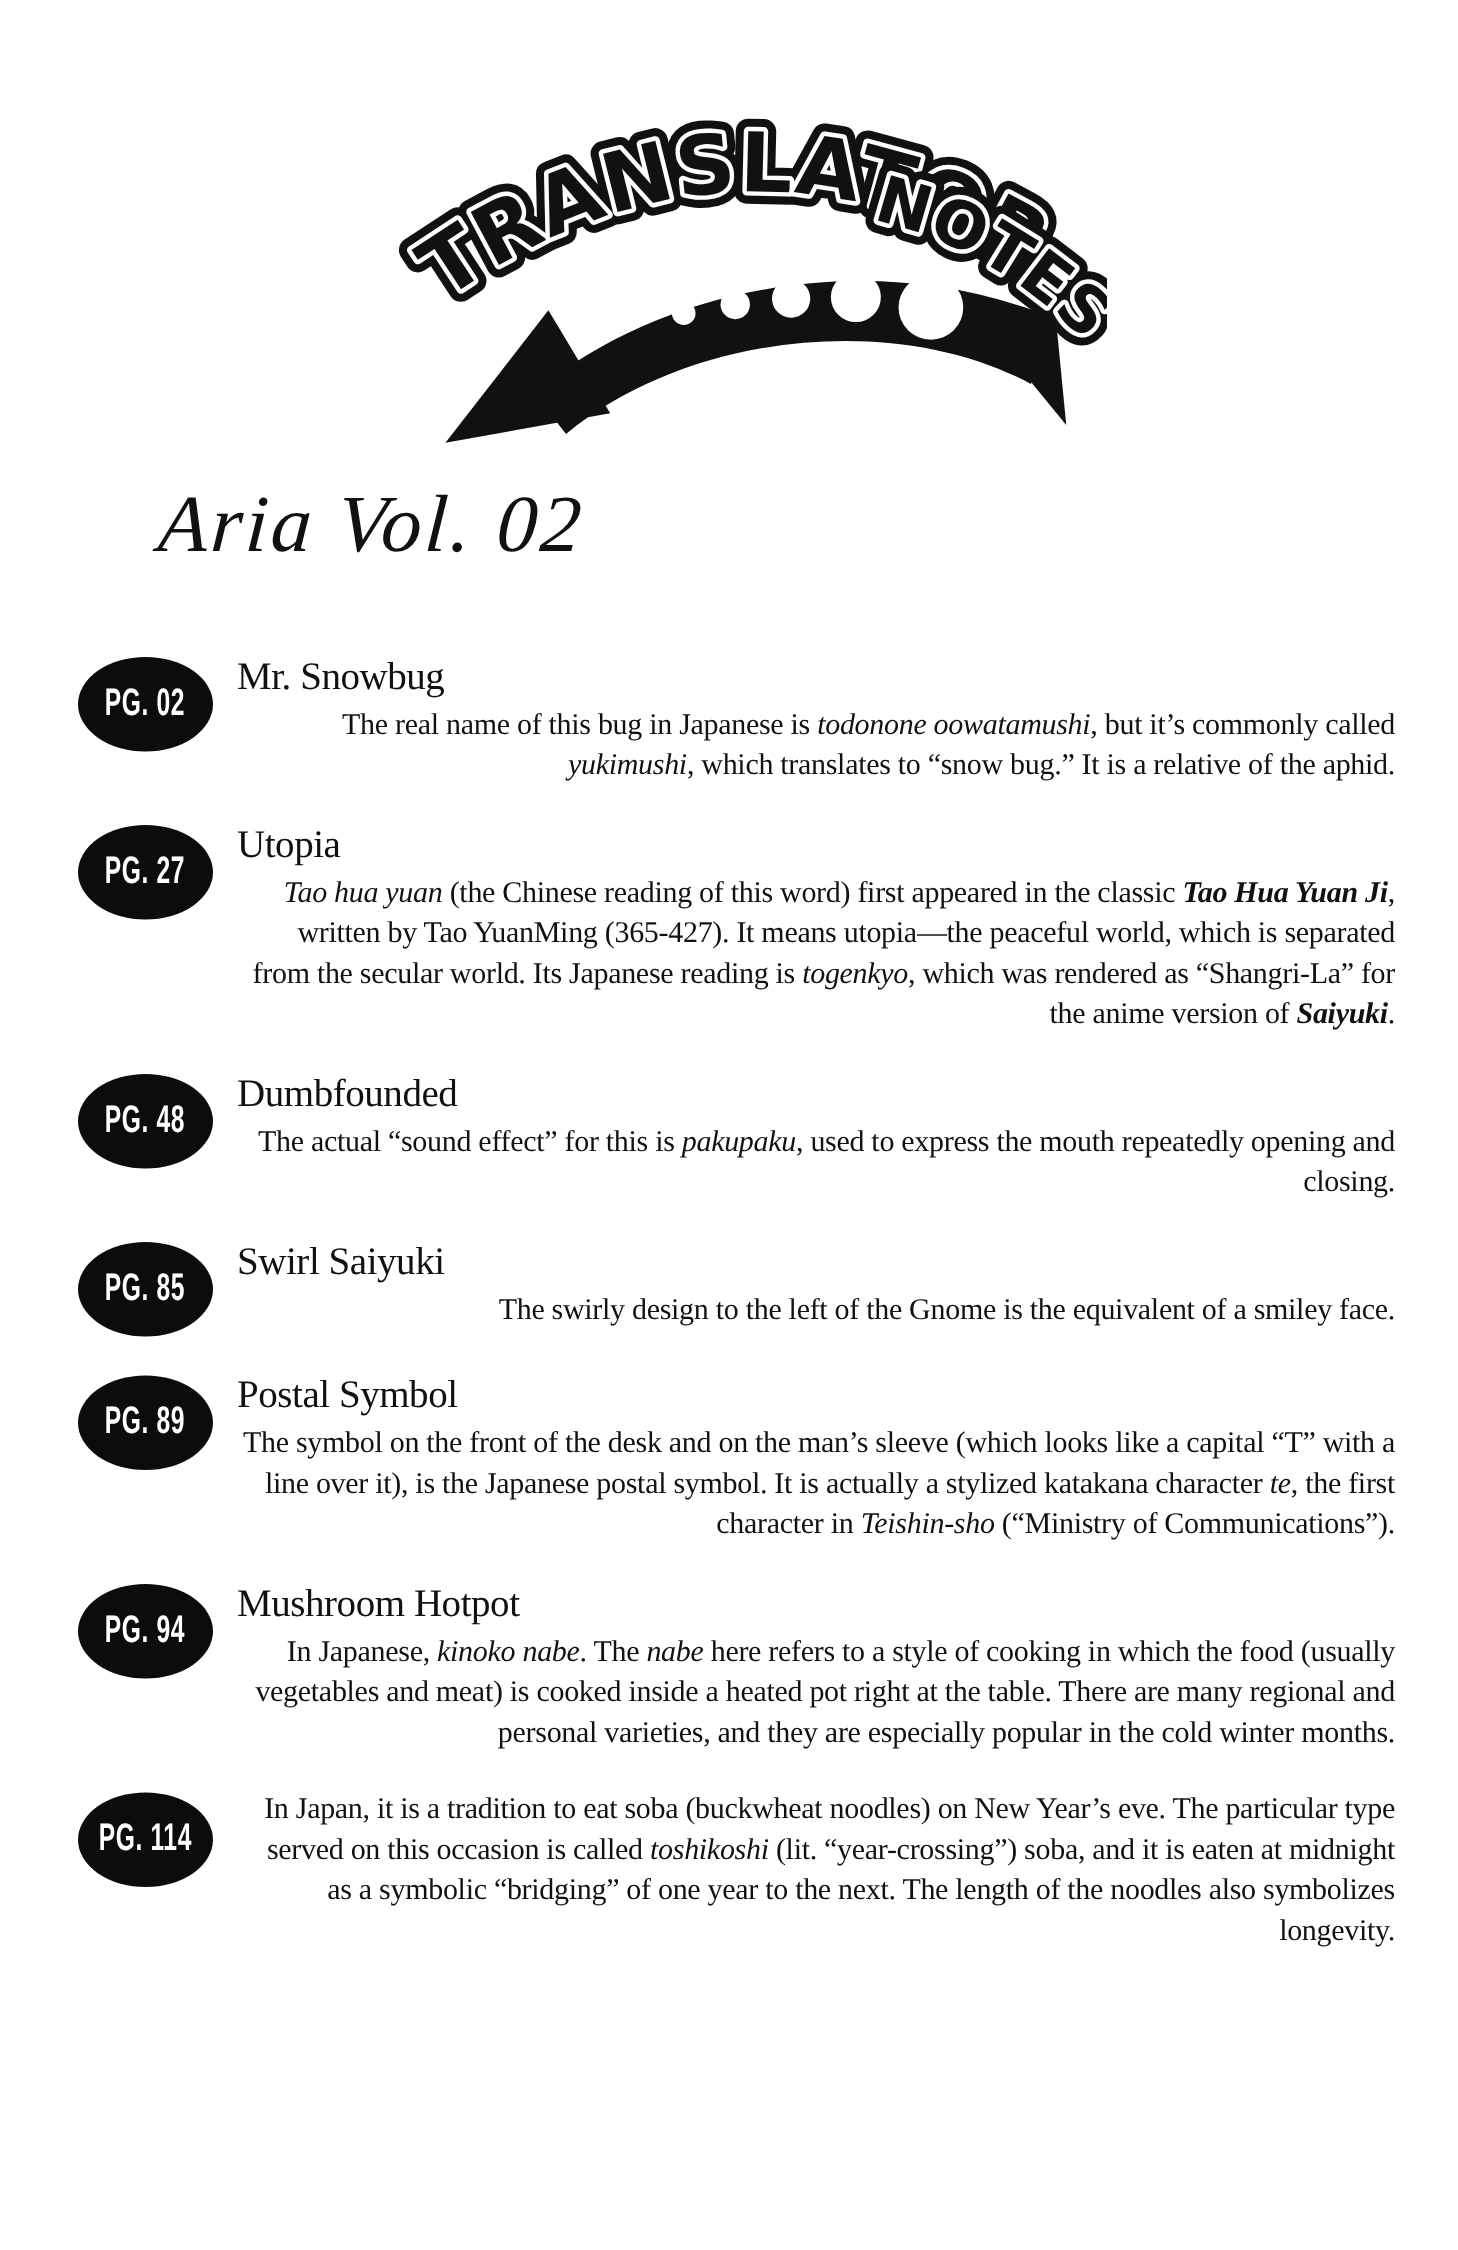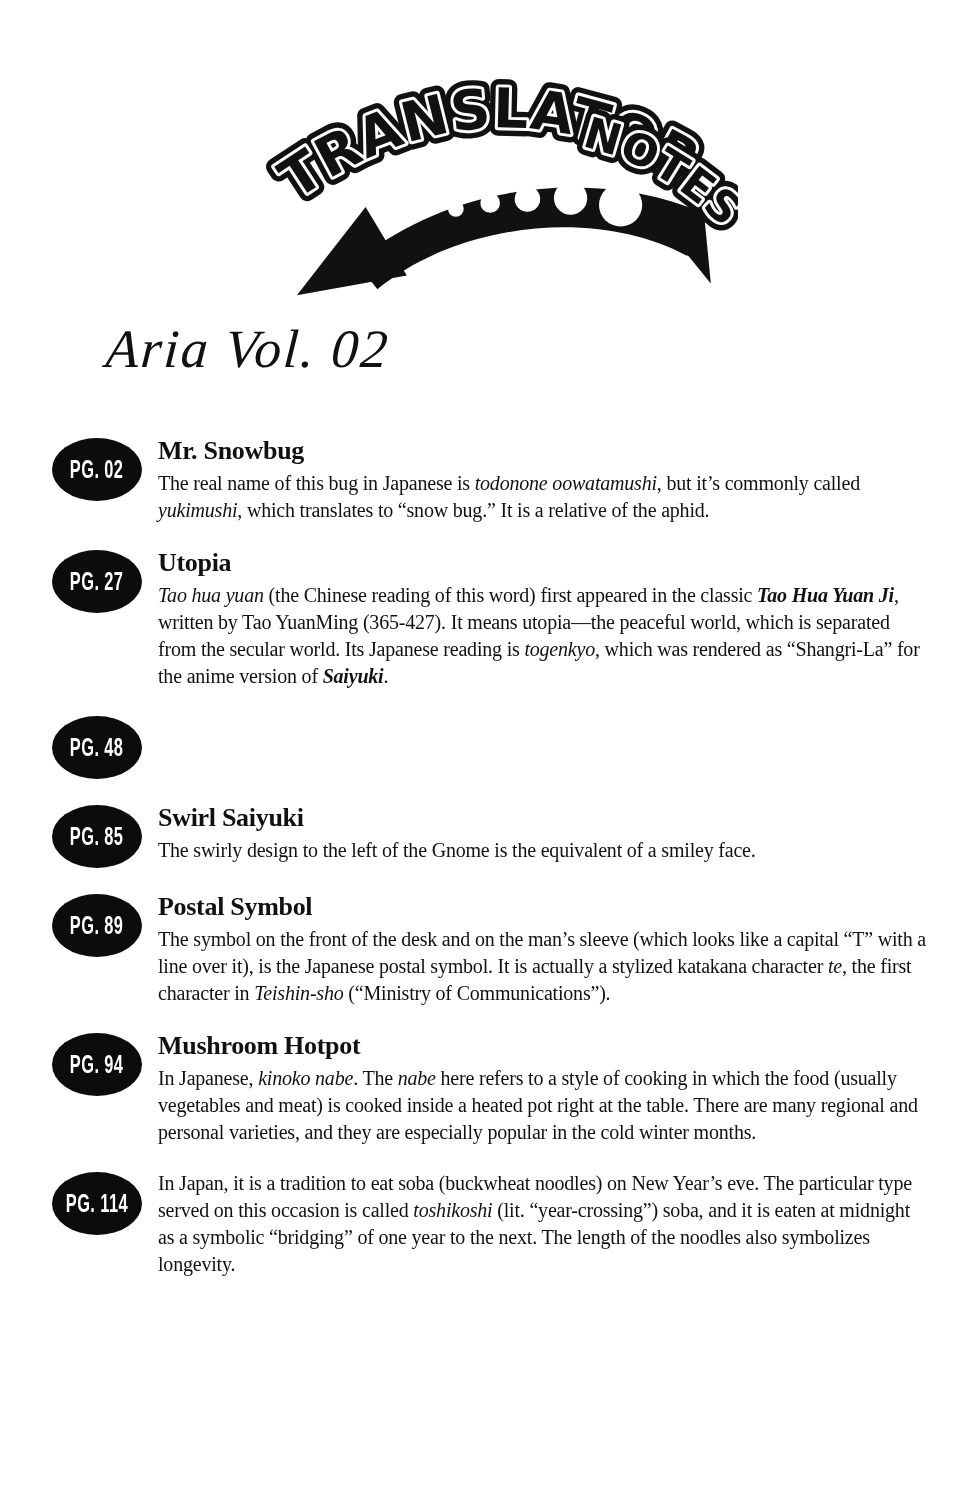--- a/index.html
+++ b/index.html
@@ -89,31 +89,32 @@
     font-family: "Liberation Sans", sans-serif;
     font-weight: bold;
     font-size: 20px;
     letter-spacing: 0.5px;
     transform: scale(0.82, 1.28);
     white-space: nowrap;
   }
   .note-content { margin-left: 16px; width: 772px; }
   .note-title {
     font-family: "Liberation Serif", serif;
-    font-weight: bold;
+    font-weight: normal;
     font-size: 26px;
     line-height: 30px;
     letter-spacing: -0.3px;
     margin: 0 0 4px 0;
   }
   .note-body {
     font-family: "Liberation Serif", serif;
     font-size: 20px;
     line-height: 27px;
     letter-spacing: -0.2px;
+    text-align: right;
   }
   .note-body .seg-i  { font-style: italic; }
   .note-body .seg-bi { font-style: italic; font-weight: bold; }
 </style>
 </head>
 <body>
 
 <div class="page">
 
   <div class="logo-wrap">
@@ -173,20 +174,24 @@
       <div class="note-content">
         <div class="note-title">Utopia</div>
         <div class="note-body"><span class="seg-i">Tao hua yuan</span><span class="seg-n"> (the Chinese reading of this word) first appeared in the classic </span><span class="seg-bi">Tao Hua Yuan Ji</span><span class="seg-n">, written by Tao YuanMing (365-427). It means utopia—the peaceful world, which is separated from the secular world. Its Japanese reading is </span><span class="seg-i">togenkyo</span><span class="seg-n">, which was rendered as “Shangri-La” for the anime version of </span><span class="seg-bi">Saiyuki</span><span class="seg-n">.</span></div>
       </div>
     </div>
 
     <div class="note">
       <div class="badge">
         <span class="badge-text">PG. 48</span>
       </div>
+      <div class="note-content">
+        <div class="note-title">Dumbfounded</div>
+        <div class="note-body"><span class="seg-n">The actual “sound effect” for this is </span><span class="seg-i">pakupaku</span><span class="seg-n">, used to express the mouth repeatedly opening and closing.</span></div>
+      </div>
     </div>
 
     <div class="note">
       <div class="badge">
         <span class="badge-text">PG. 85</span>
       </div>
       <div class="note-content">
         <div class="note-title">Swirl Saiyuki</div>
         <div class="note-body"><span class="seg-n">The swirly design to the left of the Gnome is the equivalent of a smiley face.</span></div>
       </div>

